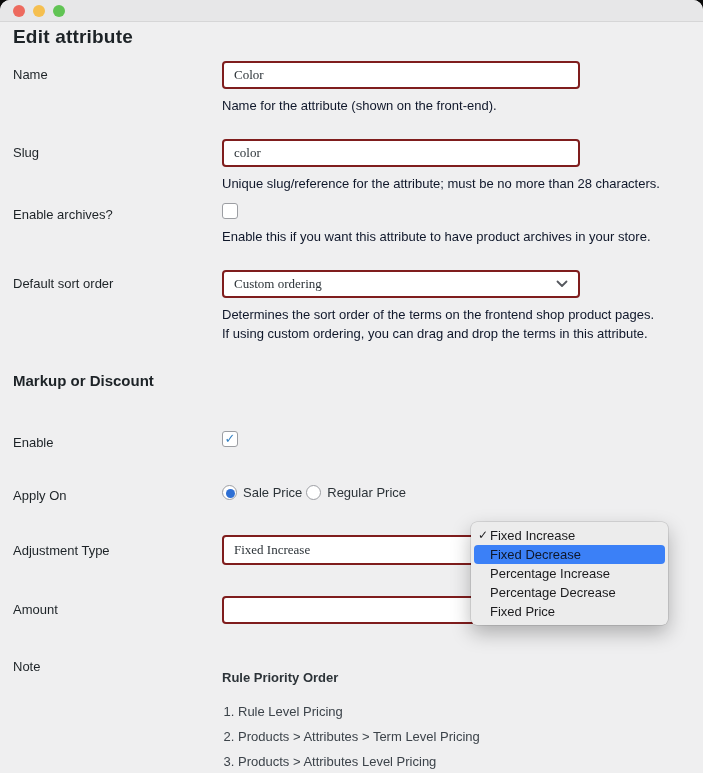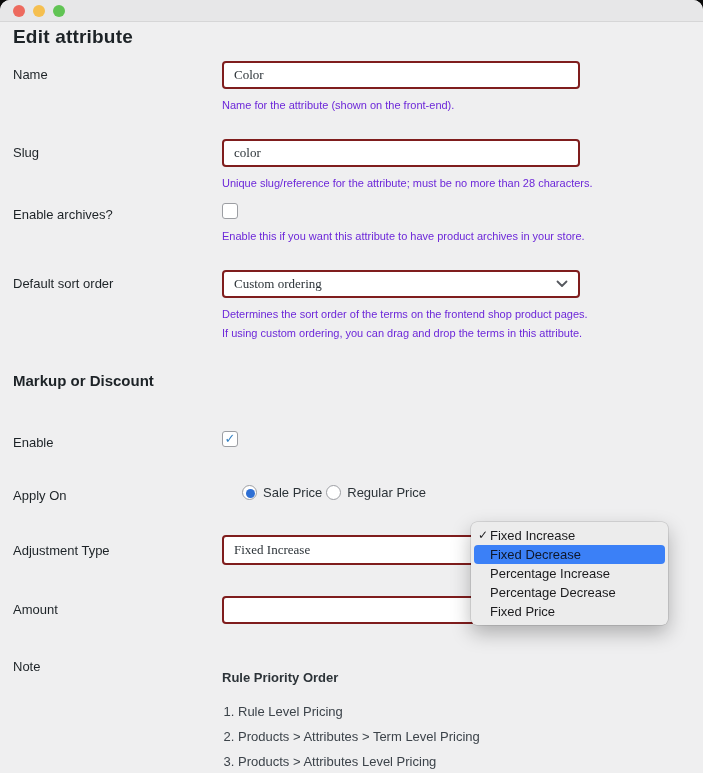--- a/index.html
+++ b/index.html
@@ -31,21 +31,21 @@
   }
   .control{flex:1;}
 
   .text-input,.select{
     width:358px;height:28px;background:#fff;border:2px solid #7f1d1d;
     border-radius:4px;font-size:13px;color:#2c3338;padding:0 10px;
     font-family:Liberation Serif, serif;outline:none;
   }
   .select{display:flex;align-items:center;position:relative;}
   .select .chev{position:absolute;right:10px;top:50%;transform:translateY(-50%);display:flex;}
-  .help{font-size:11px;color:#6d28d9;margin-top:7px;line-height:19px;}
+  .help{font-size:13px;color:#0f172a;margin-top:7px;line-height:19px;}
 
   .checkbox{
     width:16px;height:16px;background:#fff;border:1px solid #9c9ea3;border-radius:3px;
     display:inline-flex;align-items:center;justify-content:center;margin-top:2px;
   }
   .checkbox .mark{font-size:13px;line-height:13px;font-weight:700;color:#3582c4;visibility:hidden;}
   .checkbox.checked .mark{visibility:visible;}
 
   .radio-group{display:flex;align-items:center;padding-top:3px;font-size:13px;color:#2c3338;}
   .radio{
@@ -76,21 +76,21 @@
   }
   .opt .check{position:absolute;left:4px;top:0;font-size:12px;}
   .opt.hl{background:#3b80f7;color:#0f172a;}
 
   
   .row-name{margin-top:13px;}
   .row-slug{margin-top:24px;}
   .row-archives{margin-top:8px;}
   .row-sort{margin-top:24px;}
   .row-enable{margin-top:39px;}
-  .row-apply{margin-top:31px;gap:20px;}
+  .row-apply{margin-top:31px;}
   .row-adjust{margin-top:31px;}
   .row-adjust .select{height:30px;}
   .row-amount{margin-top:31px;}
   .row-note{margin-top:32px;}
   .row-note .label{padding-top:3px;}
 </style>
 </head>
 <body>
 
 <div class="window">

